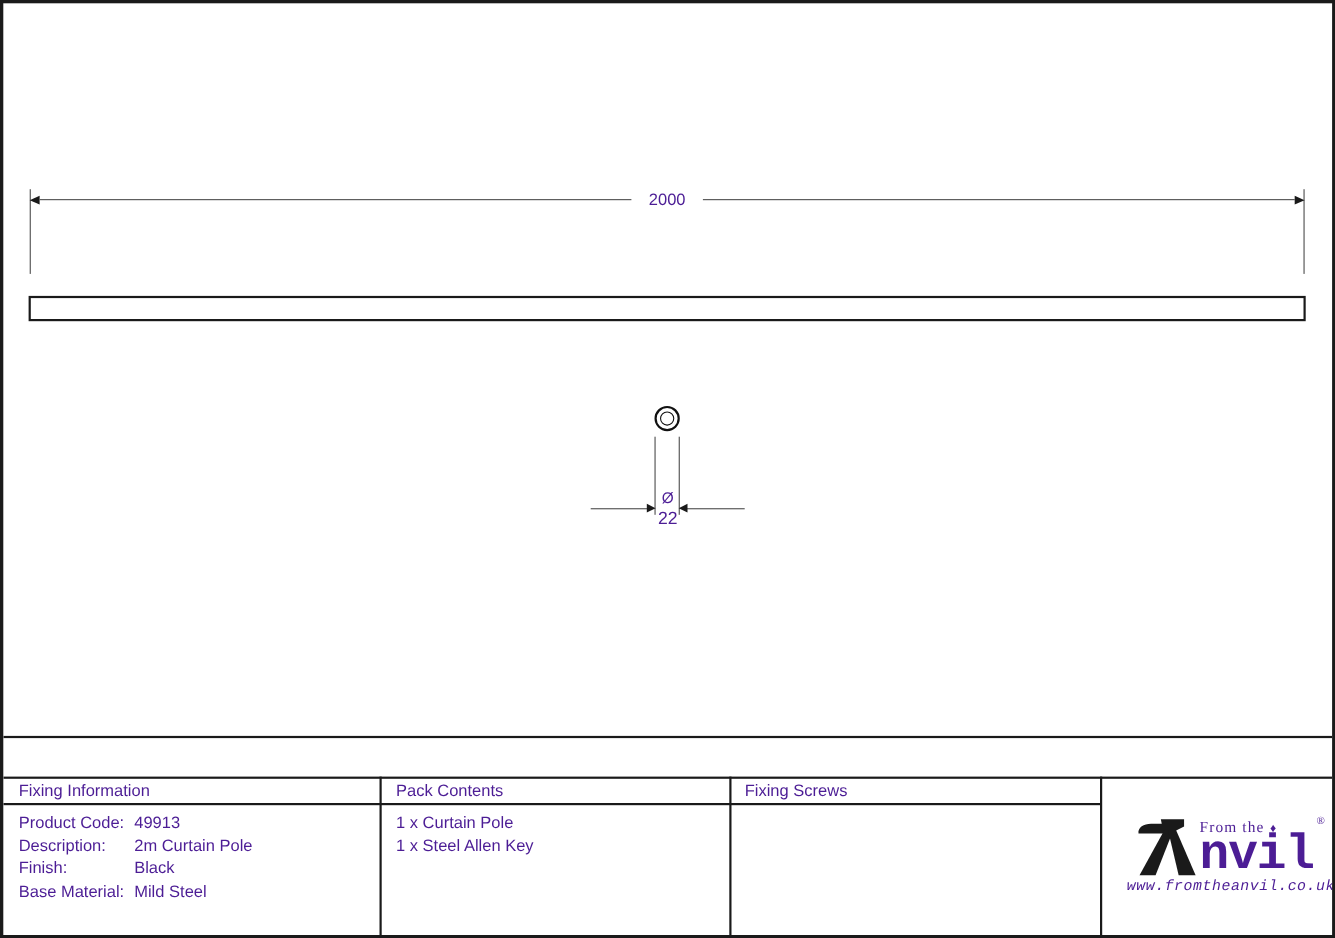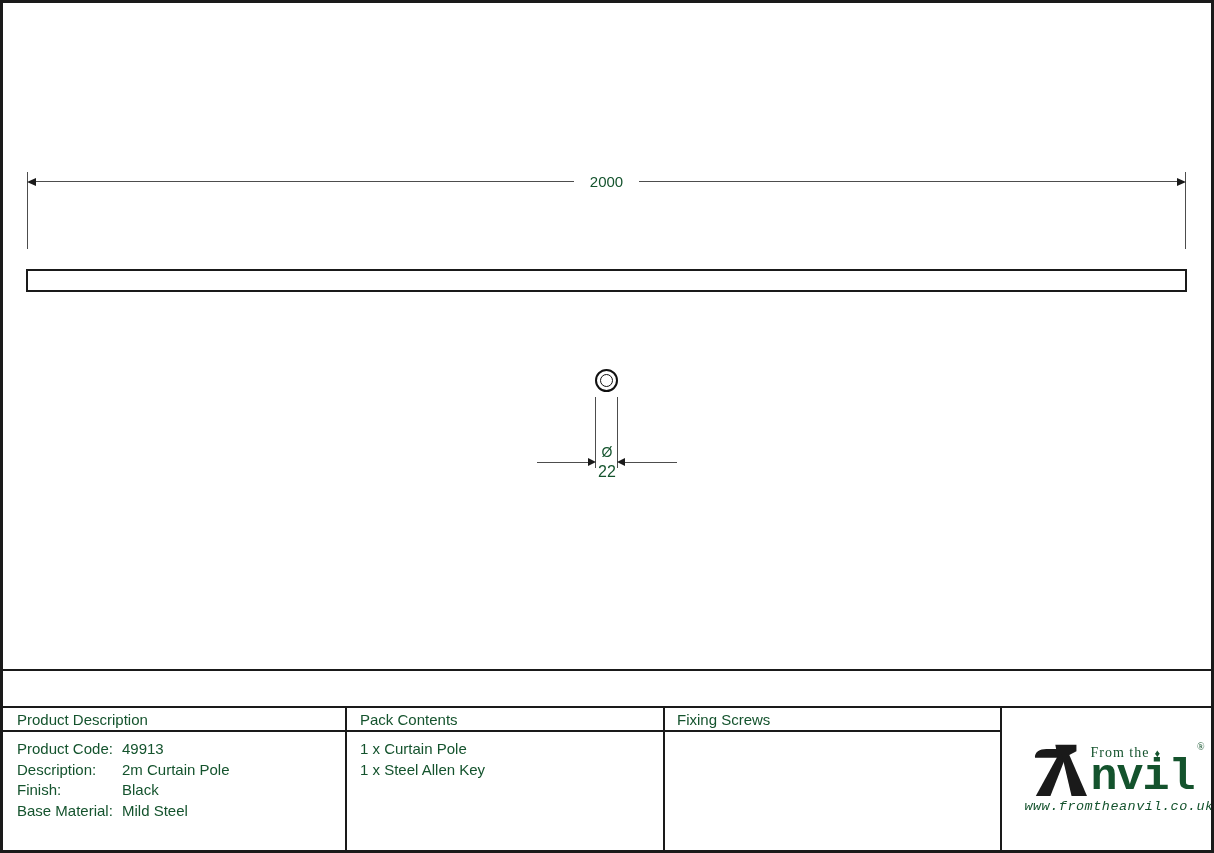--- a/index.html
+++ b/index.html
@@ -3,21 +3,21 @@
 <meta charset="utf-8">
 <style>
   html,body{margin:0;padding:0;background:#e8e8e8;}
   .page{
     position:relative;
     width:1214px;height:853px;
     box-sizing:border-box;
     background:#ffffff;
     border:3px solid #1a1a1a;
     font-family:"Liberation Sans", sans-serif;
-    color:#14532d;
+    color:#4c1d95;
     overflow:hidden;
   }
   
   .hline{position:absolute;background:#1a1a1a;}
   .thin{background:#4d4d4d;}
   .ext-line{position:absolute;width:1px;background:#4d4d4d;}
   .dim-row{
     position:absolute;display:flex;align-items:center;
   }
   .dim-seg{flex:1;height:1px;background:#4d4d4d;}
@@ -115,21 +115,21 @@
   <div class="dia-text" style="left:584px;top:461px;font-size:16px;">22</div>
 
   <div class="hline" style="left:0;top:666px;width:1208px;height:2px;"></div>
 
   <div class="hline" style="left:0;top:703px;width:1208px;height:2px;"></div>
   <div class="hline" style="left:0;top:727px;width:997px;height:2px;"></div>
   <div class="vline" style="left:342px;"></div>
   <div class="vline" style="left:660px;"></div>
   <div class="vline" style="left:997px;"></div>
 
-  <div class="col-header" style="left:14px;">Product Description</div>
+  <div class="col-header" style="left:14px;">Fixing Information</div>
   <div class="col-header" style="left:357px;">Pack Contents</div>
   <div class="col-header" style="left:674px;">Fixing Screws</div>
 
   <div class="pi-grid">
     <span>Product Code:</span>
     <span>49913</span>
     <span>Description:</span>
     <span>2m Curtain Pole</span>
     <span>Finish:</span>
     <span>Black</span>

